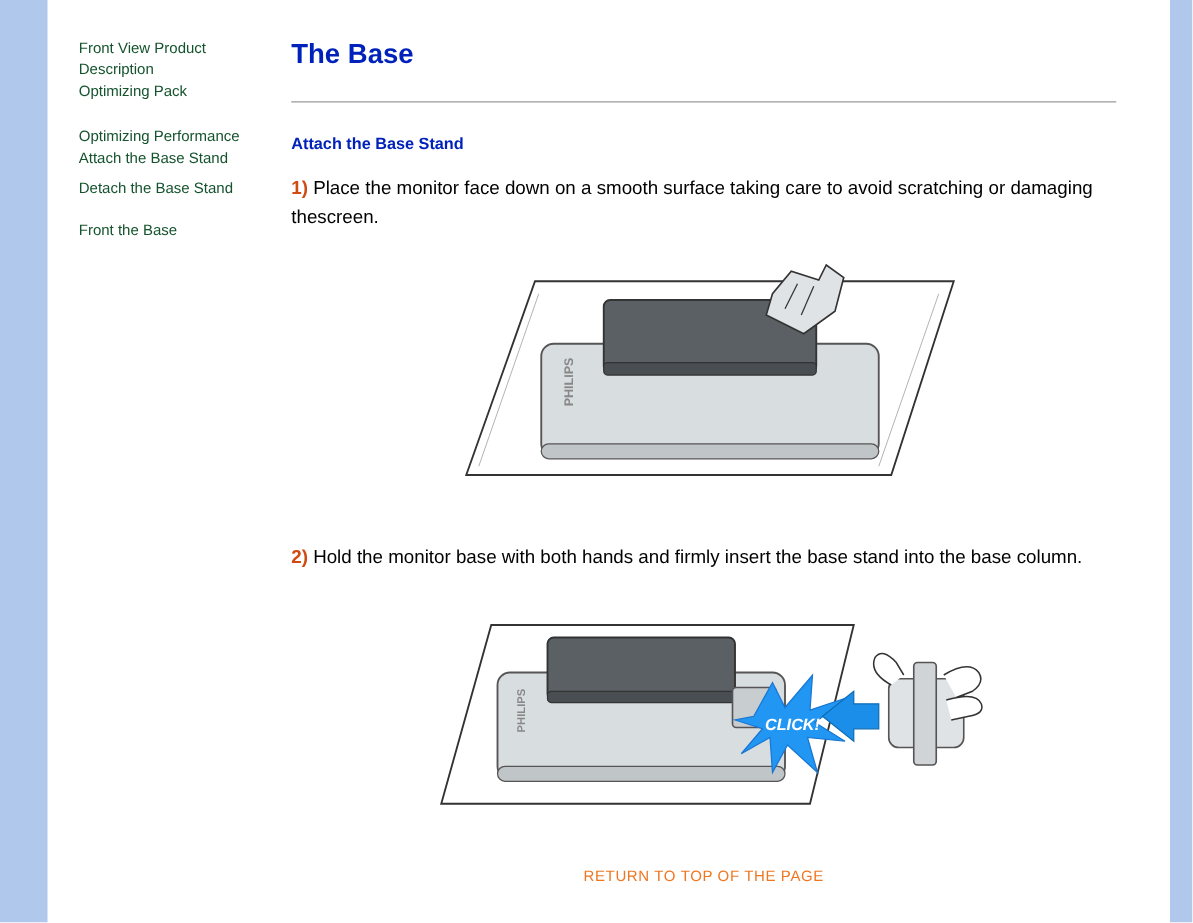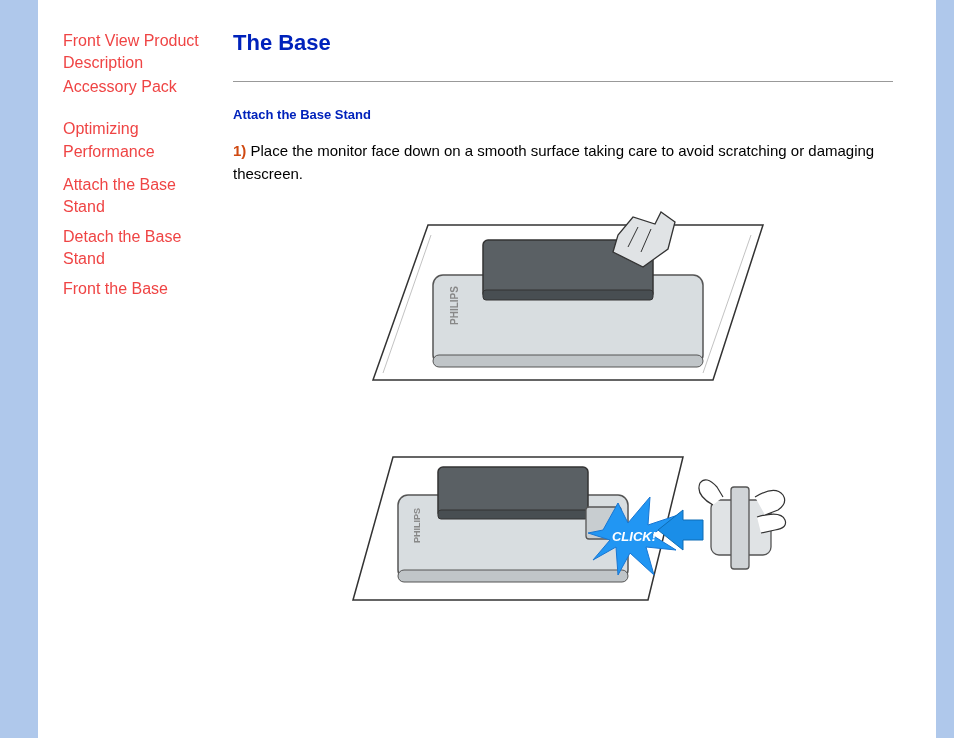--- a/index.html
+++ b/index.html
@@ -21,23 +21,23 @@
       background: #afc8eb;
       flex-shrink: 0;
     }
     .sidebar {
       width: 185px;
       padding: 30px 10px 10px 25px;
       flex-shrink: 0;
     }
     .sidebar .nav-link {
       display: block;
-      color: #ef4444;
+      color: #14532d;
       text-decoration: none;
-      font-size: 16px;
+      font-size: 12px;
       line-height: 1.4;
       margin-bottom: 1px;
     }
     .sidebar .nav-group {
       margin-bottom: 20px;
     }
     .main {
       flex: 1;
       padding: 30px 43px 20px 10px;
     }
@@ -93,26 +93,26 @@
     }
   </style>
 </head>
 <body>
 
 <div class="left-bar"></div>
 
 <nav class="sidebar">
   <div class="nav-group">
     <a href="#" class="nav-link">Front View Product Description</a>
-    <a href="#" class="nav-link">Accessory Pack</a>
+    <a href="#" class="nav-link">Optimizing Pack</a>
   </div>
   <div class="nav-group">
-    <a href="#" class="nav-link" style="margin-bottom:11px">Optimizing Performance</a>
+    <a href="#" class="nav-link" style="margin-bottom:0">Optimizing Performance</a>
     <a href="#" class="nav-link" style="margin-bottom:7px">Attach the Base Stand</a>
-    <a href="#" class="nav-link" style="margin-bottom:7px">Detach the Base Stand</a>
+    <a href="#" class="nav-link" style="margin-bottom:17px">Detach the Base Stand</a>
     <a href="#" class="nav-link">Front the Base</a>
   </div>
 </nav>
 
 <main class="main">
   <h1 class="page-title">The Base</h1>
   <hr>
   <h2 class="section-title">Attach the Base Stand</h2>
 
   <p class="step">
@@ -134,20 +134,23 @@
         <rect x="130" y="85" width="170" height="10" rx="3" fill="#484e52" stroke="#333" stroke-width="1"></rect>
       </g>
       <g transform="translate(260,12)">
         <path d="M 0 35 L 30 50 L 55 32 L 62 5 L 48 -5 L 42 7 L 20 0 L 5 18 Z" fill="#e0e3e5" stroke="#333" stroke-width="1.3"></path>
         <line x1="25" y1="10" x2="15" y2="30" stroke="#333" stroke-width="1"></line>
         <line x1="38" y1="12" x2="28" y2="35" stroke="#333" stroke-width="1"></line>
       </g>
     </svg>
   </div>
 
+  <p class="step">
+    <span class="step-num">2)</span><span> Hold the monitor base with both hands and firmly insert the base stand into the base column.</span>
+  </p>
 
   <div class="illustration">
     <svg width="450" height="180" viewBox="0 0 450 180">
       <polygon points="15,165 55,22 345,22 310,165" fill="#ffffff" stroke="#333" stroke-width="1.5"></polygon>
       <g>
         <rect x="60" y="60" width="230" height="85" rx="10" fill="#d8dde0" stroke="#555" stroke-width="1.5"></rect>
         <rect x="60" y="135" width="230" height="12" rx="6" fill="#c0c5c8" stroke="#555" stroke-width="1"></rect>
         <text x="82" y="108" font-size="9" fill="#888" transform="rotate(-90 82 108)" font-weight="bold">PHILIPS</text>
       </g>
       <g>
@@ -163,15 +166,18 @@
         <path d="M 365 85 L 345 85 L 345 75 L 320 95 L 345 115 L 345 105 L 365 105 Z" fill="#1a8ee8" stroke="#0f6db5" stroke-width="1"></path>
       </g>
       <g transform="translate(365,40)">
         <rect x="8" y="25" width="60" height="55" rx="8" fill="#e0e3e5" stroke="#555" stroke-width="1.3"></rect>
         <rect x="28" y="12" width="18" height="82" rx="3" fill="#d0d4d7" stroke="#555" stroke-width="1.3"></rect>
         <path d="M 52 22 Q 72 10 80 20 Q 85 28 75 35 L 62 40 M 54 42 Q 78 35 82 45 Q 85 53 72 55 L 58 58 M 10 30 Q -8 20 -3 8 Q 3 0 14 12 L 20 22" fill="#fff" stroke="#333" stroke-width="1.2"></path>
       </g>
     </svg>
   </div>
 
+  <div class="return-link">
+    <a href="#">RETURN TO TOP OF THE PAGE</a>
+  </div>
 </main>
 
 <div class="right-bar"></div>
 
 </body></html>

